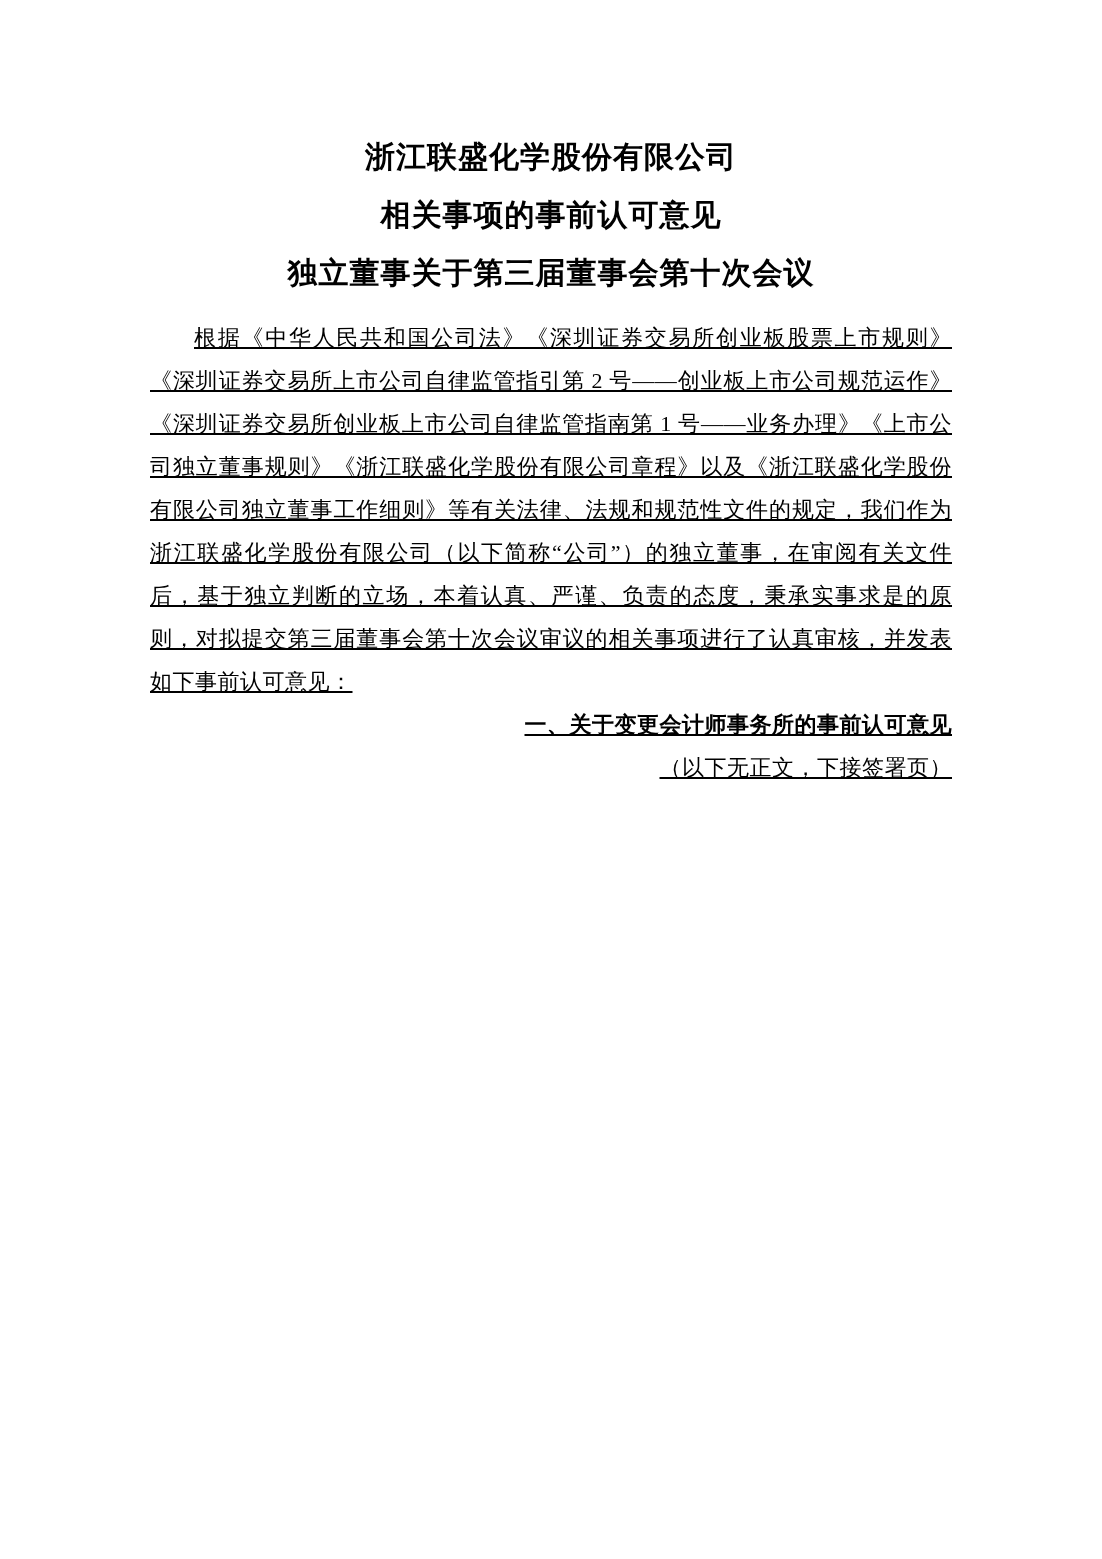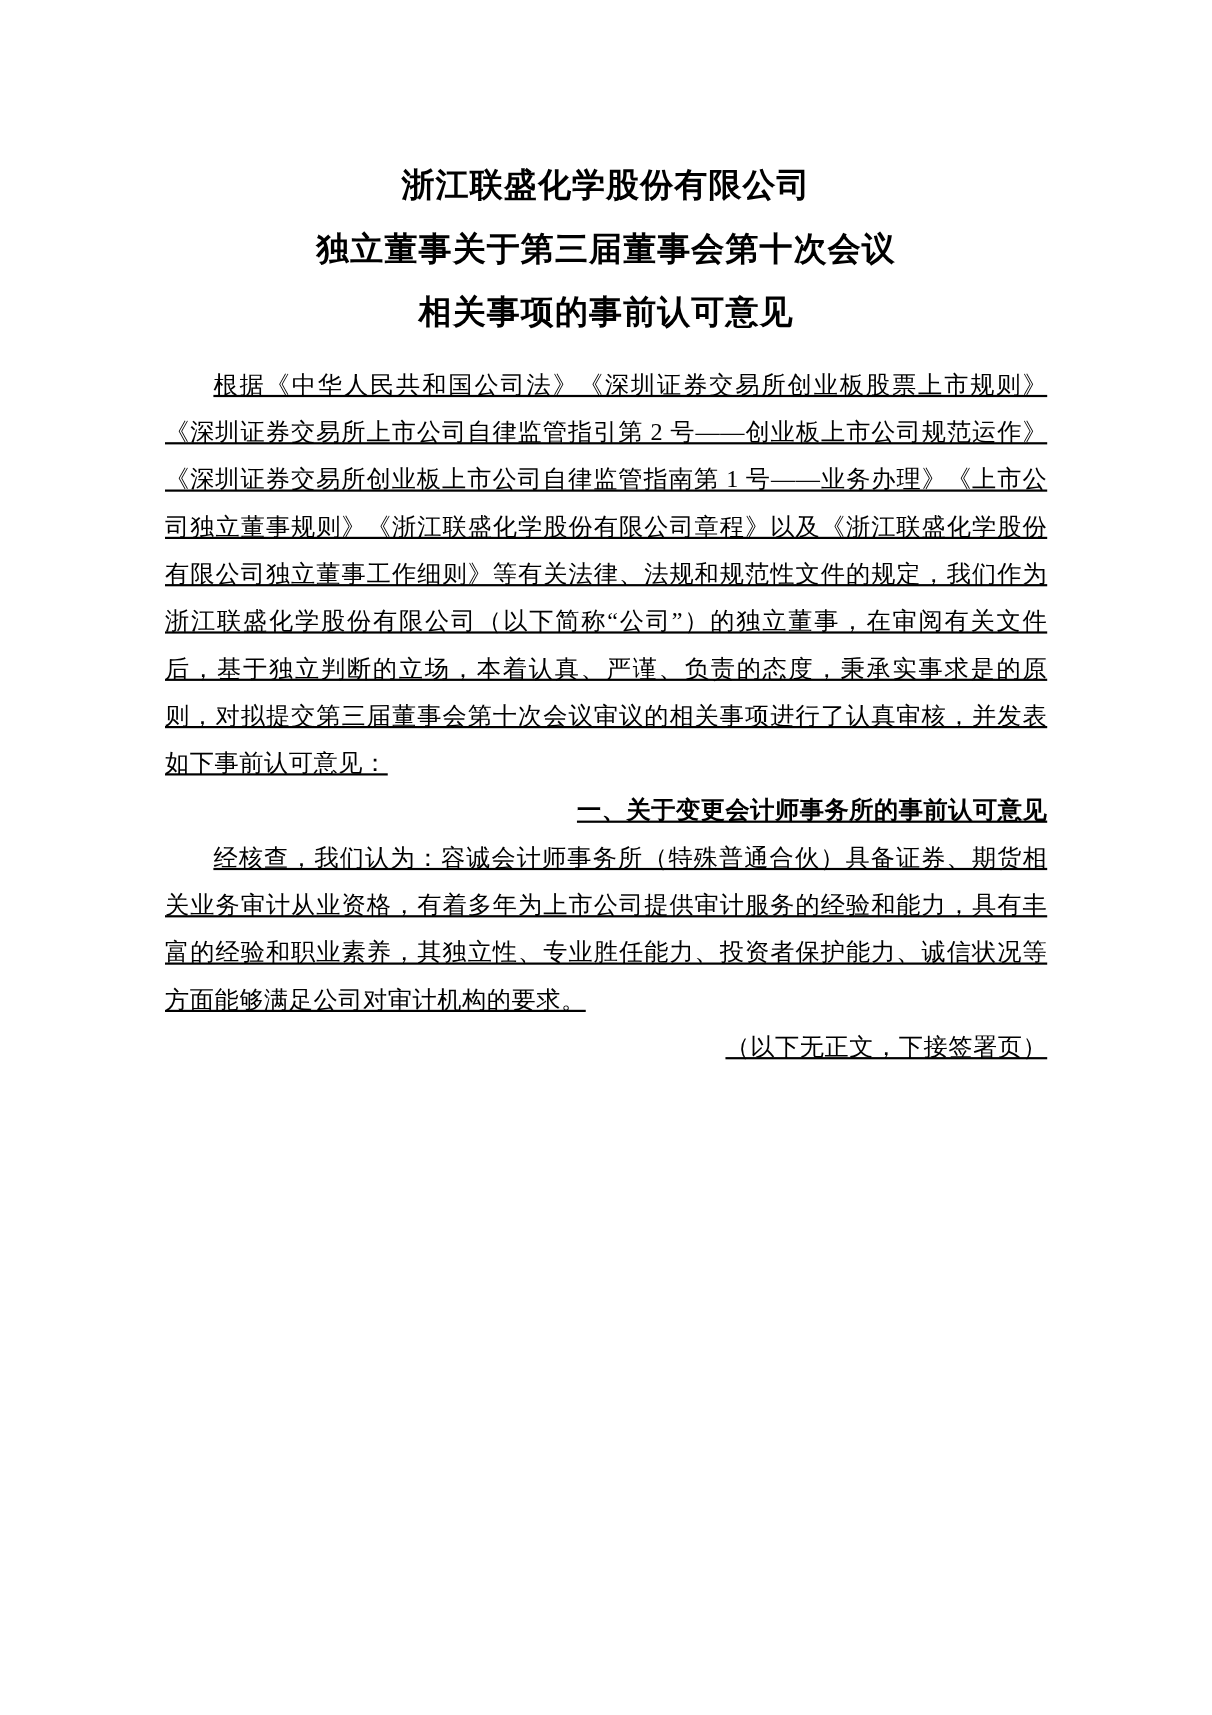--- a/index.html
+++ b/index.html
@@ -11,21 +11,20 @@
     width: 1102px;
     height: 1559px;
     margin: 0 auto;
     background: #ffffff;
     color: #000000;
     font-family: "Liberation Serif", "DejaVu Serif", serif;
     overflow: hidden;
   }
   .content {
     padding: 128px 150px 0 150px;
-    margin-top: 12px;
   }
   .doc-title {
     font-size: 30px;
     font-weight: bold;
     text-align: center;
     line-height: 58px;
   }
   .title-line {
     display: block;
     letter-spacing: 1px;
@@ -50,29 +49,28 @@
   }
 </style>
 </head>
 <body>
 
 <div class="page">
   <div class="content">
 
     <h1 class="doc-title">
       <span class="title-line">浙江联盛化学股份有限公司</span>
+      <span class="title-line">相关事项的事前认可意见</span>
       <span class="title-line">独立董事关于第三届董事会第十次会议</span>
-      <span class="title-line">相关事项的事前认可意见</span>
     </h1>
 
     <div class="body-block">
       <p class="para">根据《中华人民共和国公司法》《深圳证券交易所创业板股票上市规则》《深圳证券交易所上市公司自律监管指引第 2 号——创业板上市公司规范运作》《深圳证券交易所创业板上市公司自律监管指南第 1 号——业务办理》《上市公司独立董事规则》《浙江联盛化学股份有限公司章程》以及《浙江联盛化学股份有限公司独立董事工作细则》等有关法律、法规和规范性文件的规定，我们作为浙江联盛化学股份有限公司（以下简称“公司”）的独立董事，在审阅有关文件后，基于独立判断的立场，本着认真、严谨、负责的态度，秉承实事求是的原则，对拟提交第三届董事会第十次会议审议的相关事项进行了认真审核，并发表如下事前认可意见：</p>
 
       <p class="para heading">一、关于变更会计师事务所的事前认可意见</p>
 
-      <p class="para">经核查，我们认为：容诚会计师事务所（特殊普通合伙）具备证券、期货相关业务审计从业资格，有着多年为上市公司提供审计服务的经验和能力，具有丰富的经验和职业素养，其独立性、专业胜任能力、投资者保护能力、诚信状况等方面能够满足公司对审计机构的要求。</p>
 
 
       <p class="para last">（以下无正文，下接签署页）</p>
     </div>
 
   </div>
 </div>
 
 </body></html>

